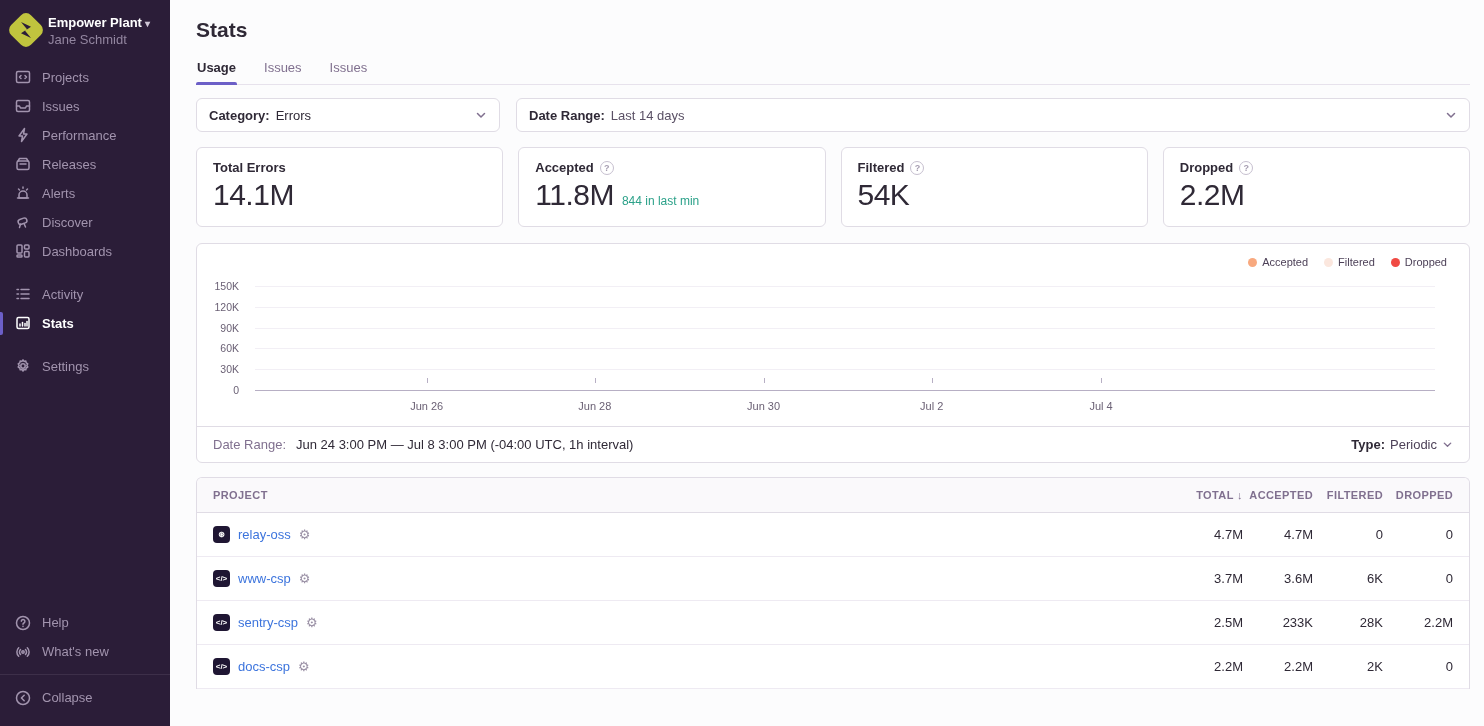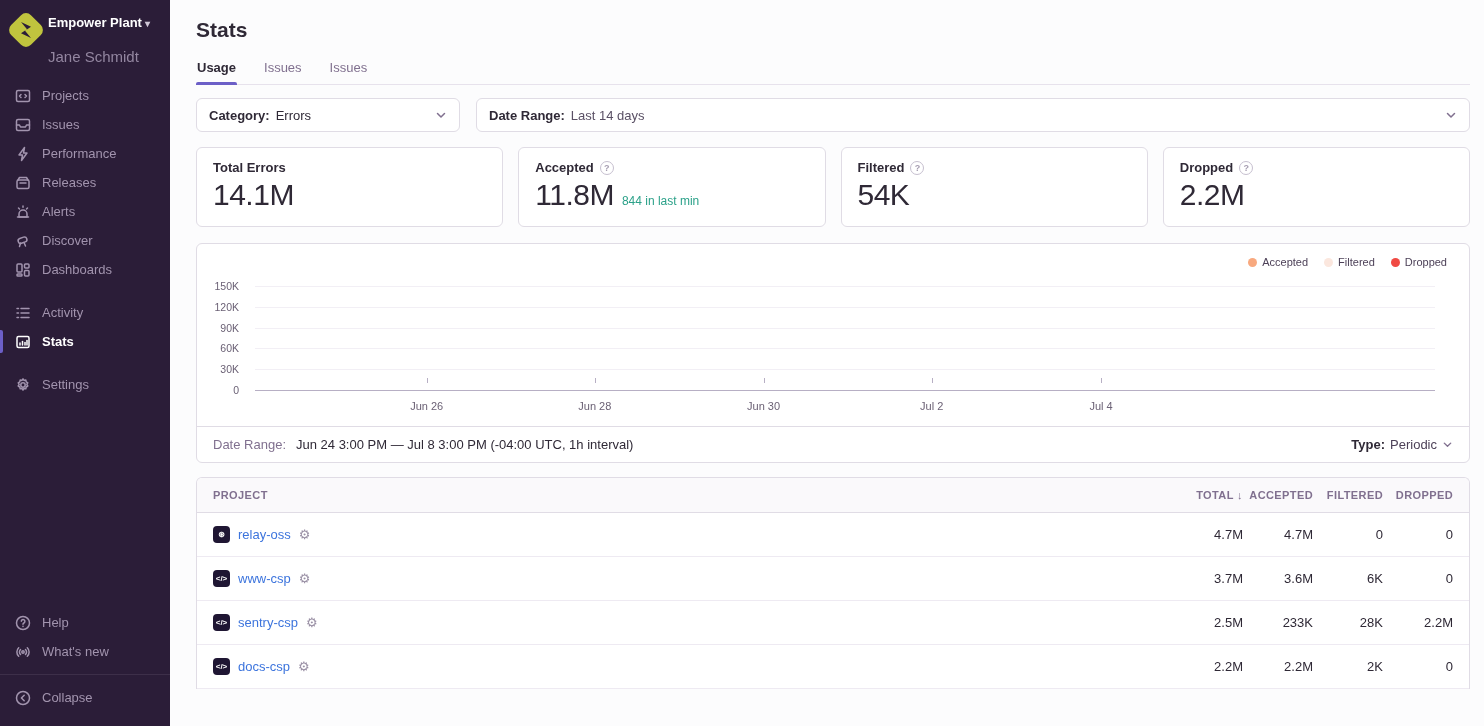--- a/index.html
+++ b/index.html
@@ -8,21 +8,21 @@
   .app { display:flex; width:100%; height:100%; }
 
   
   .sidebar { width:170px; min-width:170px; height:100%; background:#2b1d38; color:#a294ae; display:flex; flex-direction:column; padding:12px 0 14px 0; position:relative; }
   .org { display:flex; align-items:flex-start; gap:8px; padding:2px 12px 14px 12px; }
   .org-logo { width:28px; height:28px; border-radius:7px; background:#c0c43e; transform:rotate(45deg); margin-top:2px; position:relative; flex:none; }
   .org-logo::after { content:""; position:absolute; left:9px; top:6px; width:10px; height:16px; background:#2b1d38; clip-path:polygon(0 0,100% 30%,40% 55%,100% 100%,0 70%,60% 45%); transform:rotate(-45deg); }
   .org-meta { line-height:1.25; padding-top:1px; }
   .org-name { color:#ffffff; font-weight:bold; font-size:13px; white-space:nowrap; }
   .org-chevron { color:#cfc6d6; font-size:10px; margin-left:3px; }
-  .org-user { color:#9386a0; font-size:15px; margin-top:17px; }
+  .org-user { color:#9386a0; font-size:13px; margin-top:1px; }
   .nav { display:flex; flex-direction:column; }
   .nav-item { display:flex; align-items:center; gap:11px; padding:6px 14px; font-size:13px; cursor:pointer; position:relative; color:#a294ae; }
   .nav-item .nicon { width:17px; height:17px; display:flex; align-items:center; justify-content:center; flex:none; }
   .nav-item.active { color:#ffffff; font-weight:bold; }
   .nav-item.active::before { content:""; position:absolute; left:0; top:3px; bottom:3px; width:3px; background:#6c5fc7; border-radius:0 2px 2px 0; }
   .nav-gap { height:14px; }
   .sidebar-spacer { flex:1; }
   .collapse-wrap { border-top:1px solid #3d2f49; margin-top:8px; padding-top:8px; }
   svg.sic { stroke:currentColor; fill:none; stroke-width:1.5; stroke-linecap:round; stroke-linejoin:round; }
 
@@ -32,21 +32,21 @@
   .tabs { display:flex; gap:26px; border-bottom:1px solid #e7e2ec; }
   .tab { font-size:13px; color:#80708f; padding:0 1px 9px 1px; cursor:pointer; position:relative; }
   .tab.active { color:#2f2936; font-weight:bold; }
   .tab.active::after { content:""; position:absolute; left:0; right:0; bottom:-1px; height:3px; background:#6c5fc7; border-radius:2px 2px 0 0; }
 
   .filters { display:flex; gap:16px; margin-top:13px; }
   .select { background:#fff; border:1px solid #e0dce5; border-radius:6px; height:34px; display:flex; align-items:center; padding:0 12px; font-size:13px; cursor:pointer; }
   .select .lbl { font-weight:bold; color:#2f2936; margin-right:6px; }
   .select .val { color:#2f2936; }
   .select .chev { margin-left:auto; color:#80708f; display:flex; }
-  .select.cat { width:264px; }
+  .select.cat { width:304px; }
   .select.range { flex:1; }
   .select.range .val { color:#5a5065; }
 
   .cards { display:flex; gap:15px; margin-top:15px; }
   .card { flex:1; background:#fff; border:1px solid #e0dce5; border-radius:6px; padding:12px 16px 14px 16px; }
   .card-label { font-size:13px; font-weight:bold; color:#2f2936; display:flex; align-items:center; gap:6px; }
   .help-icon { width:14px; height:14px; border:1px solid #c6bfcf; border-radius:50%; color:#a59cb0; font-size:9px; display:inline-flex; align-items:center; justify-content:center; font-weight:bold; }
   .card-value-row { display:flex; align-items:baseline; gap:8px; margin-top:3px; }
   .card-value { font-size:30px; color:#2f2936; letter-spacing:-0.5px; }
   .card-extra { font-size:12px; color:#2ba189; }

